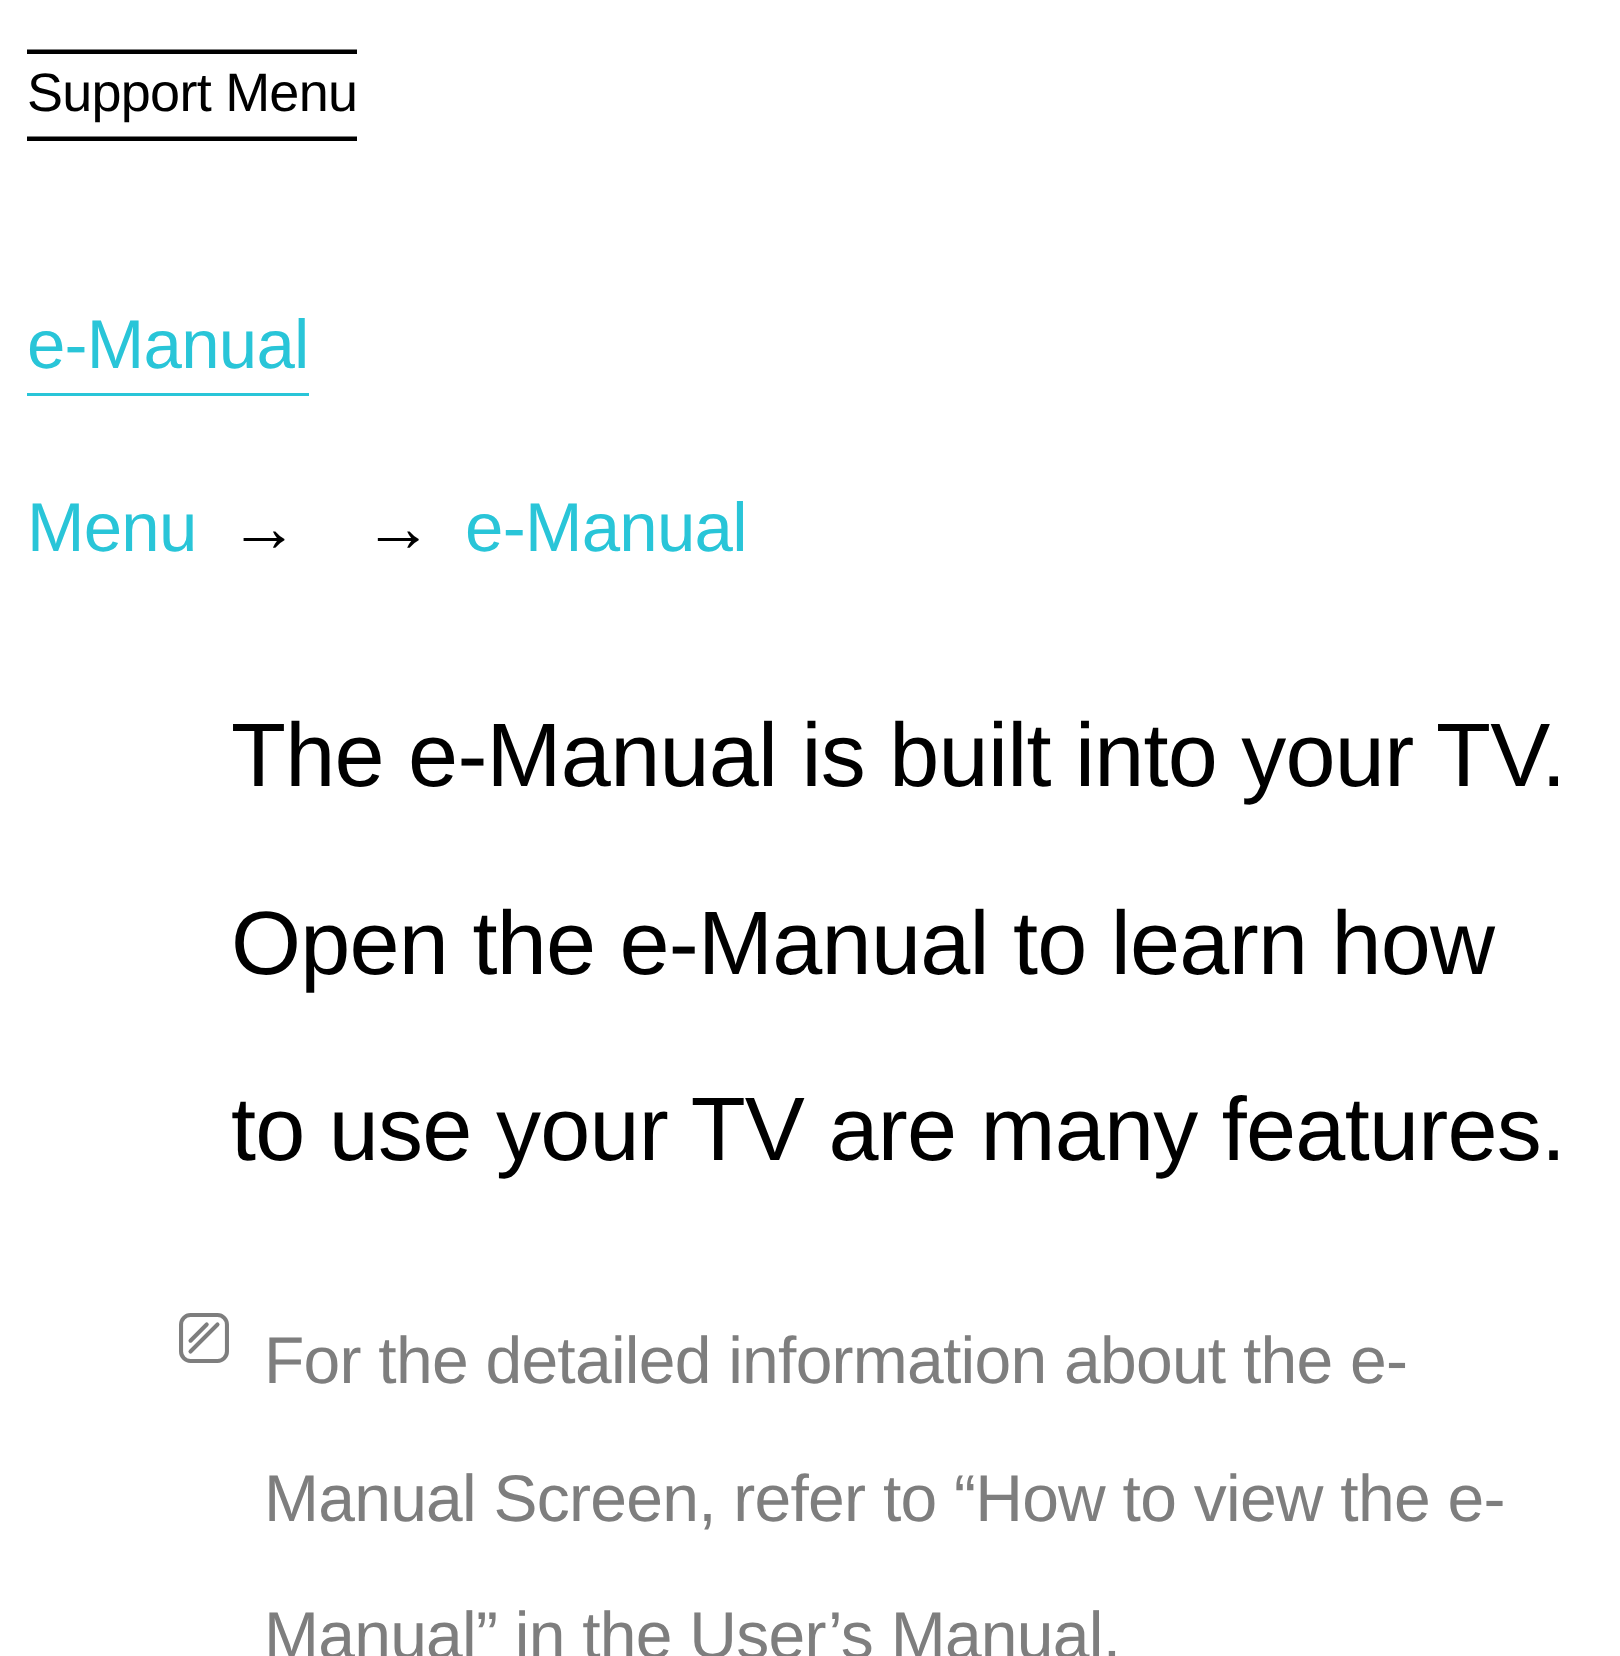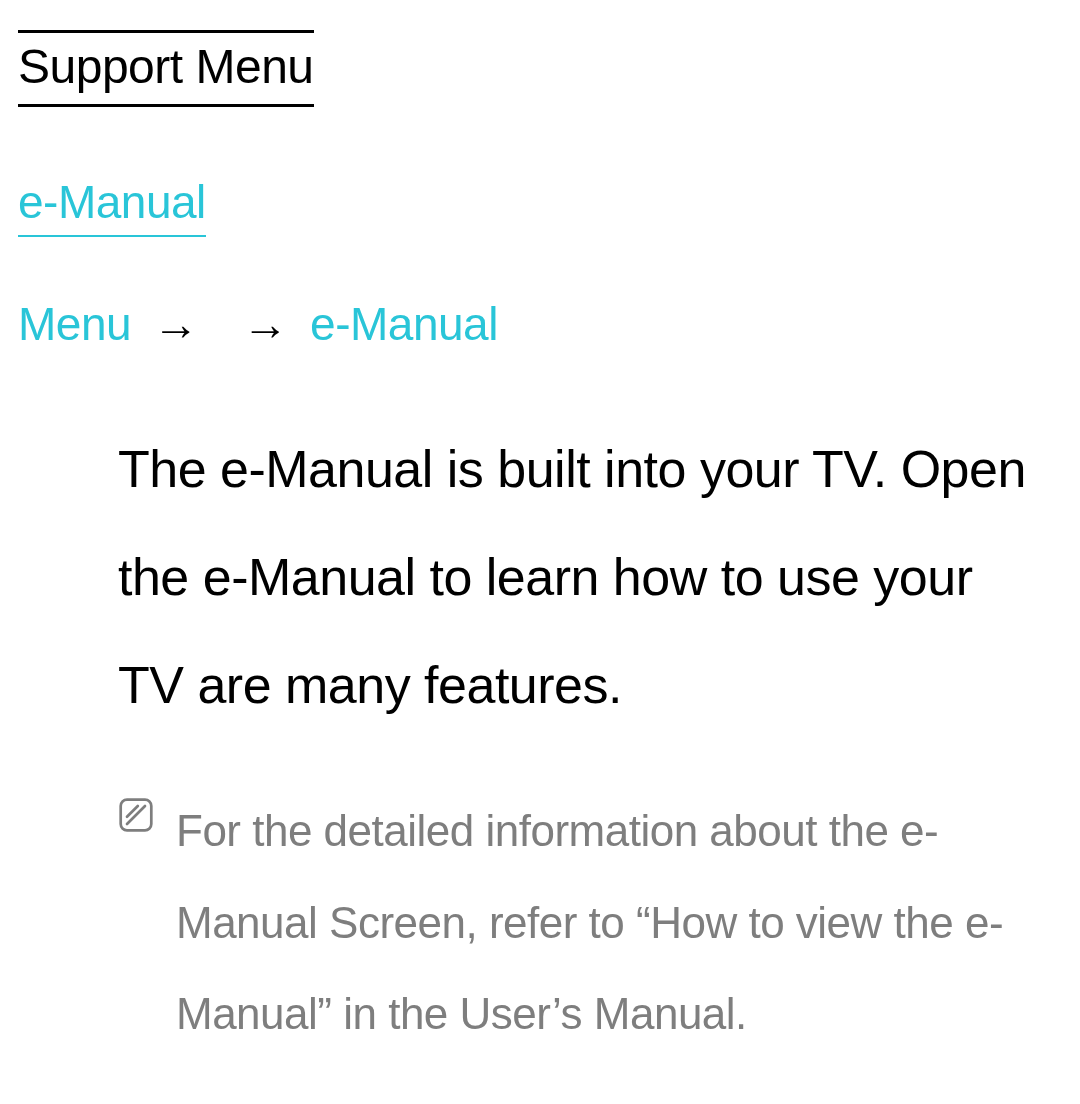--- a/index.html
+++ b/index.html
@@ -10,26 +10,26 @@
       font-stretch: condensed;
       background: #fff;
       color: #000;
       padding: 30px 18px 18px 18px;
       font-size: 44px;
       line-height: 1.35;
       letter-spacing: -0.5px;
     }
     .section-title {
       display: inline-block;
-      font-size: 48px;
+      font-size: 36px;
       font-weight: 400;
       border-top: 3px solid #000;
       border-bottom: 3px solid #000;
       padding: 2px 0 4px 0;
-      margin-bottom: 64px;
+      margin-bottom: 104px;
     }
     .subheading {
       display: inline-block;
       color: #29c5d8;
       font-size: 46px;
       border-bottom: 2px solid #29c5d8;
       padding-bottom: 2px;
       margin-bottom: 56px;
     }
     .breadcrumb {
@@ -44,23 +44,24 @@
       color: #000;
       margin: 0 22px;
       font-size: 46px;
     }
     .body-block {
       padding-left: 100px;
       padding-right: 12px;
     }
     .body-text {
       color: #000;
-      font-size: 52px;
+      font-size: 60px;
       line-height: 2.08;
       margin-bottom: 46px;
+      margin-left: 36px;
     }
     .note-row {
       display: flex;
       align-items: flex-start;
     }
     .note-icon {
       flex: 0 0 auto;
       margin-right: 22px;
       margin-top: 12px;
     }

